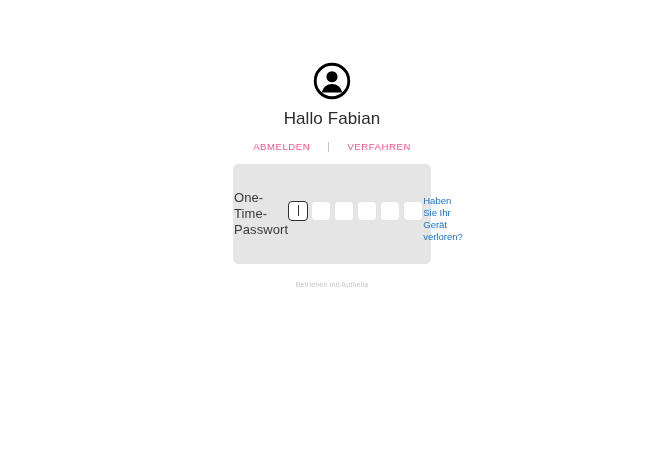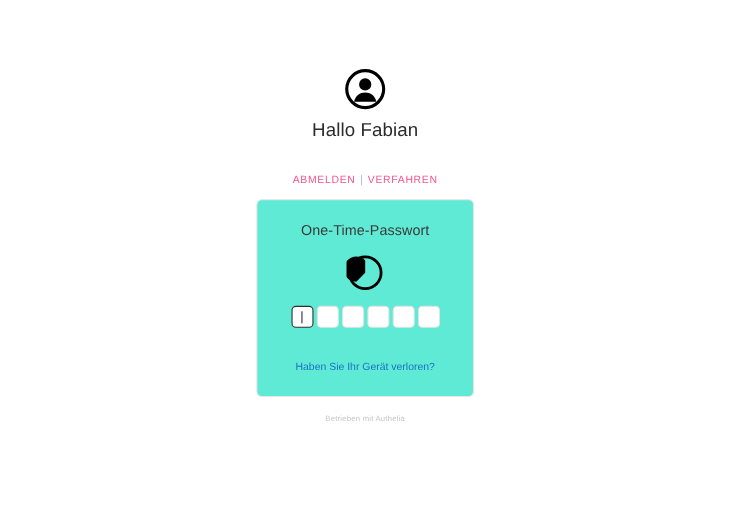--- a/index.html
+++ b/index.html
@@ -45,24 +45,24 @@
     margin-top: 9px;
     font-size: 17px;
     line-height: 20px;
     color: #2b2b2b;
     font-weight: 400;
     letter-spacing: 0.1px;
   }
 
   
   .actions {
-    margin-top: 29px;
-    display: flex;
-    align-items: center;
-    gap: 4px;
+    margin-top: 12px;
+    display: flex;
+    align-items: center;
+    gap: 17px;
     font-size: 9.5px;
     letter-spacing: 0.6px;
   }
   .action-link {
     color: #f4558c;
     text-decoration: none;
     text-transform: uppercase;
     cursor: pointer;
   }
   .action-sep {
@@ -70,23 +70,23 @@
     font-size: 10px;
     user-select: none;
   }
 
   
   .card {
     margin-top: 12px;
     width: 198px;
     border: 1px solid #e7e7e7;
     border-radius: 5px;
-    background: #5eead4;
-    display: flex;
-    flex-direction: column;
+    background: #e5e5e5;
+    display: flex;
+    flex-direction: row;
     align-items: center;
     padding: 0 0 20px 0;
     box-sizing: border-box;
   }
 
   .card-title {
     margin-top: 20px;
     font-size: 13px;
     color: #3a3a3a;
     line-height: 16px;

